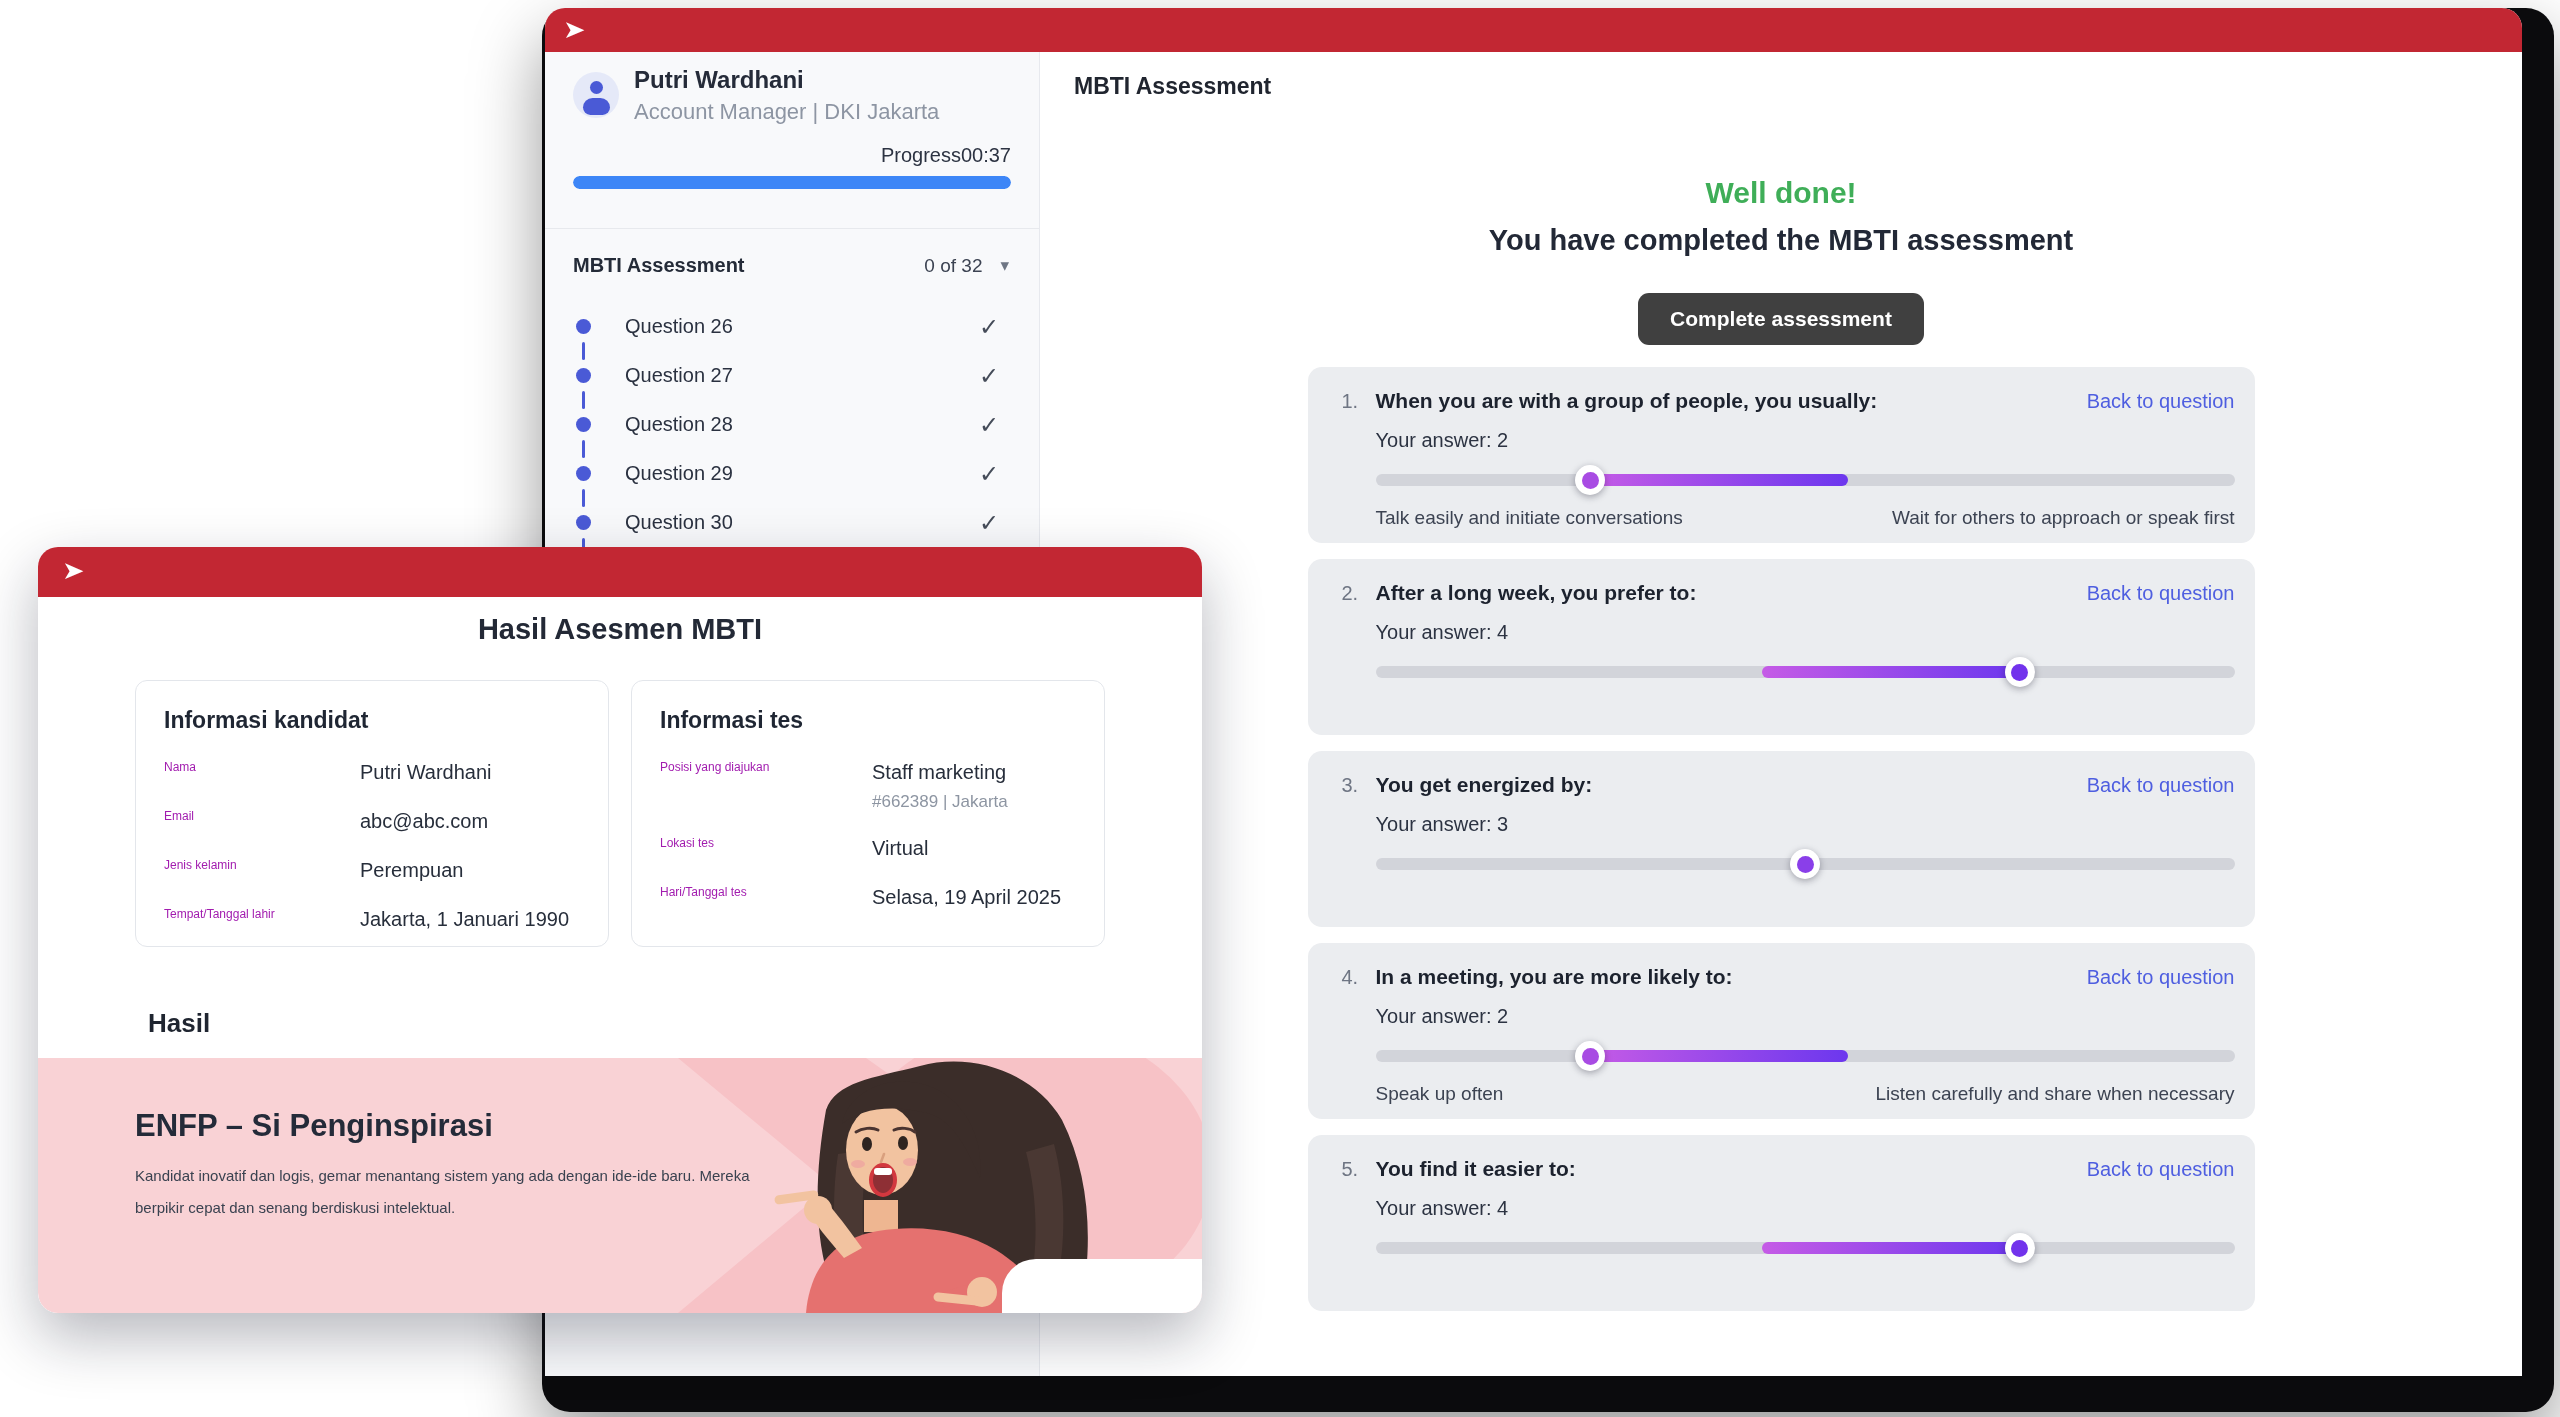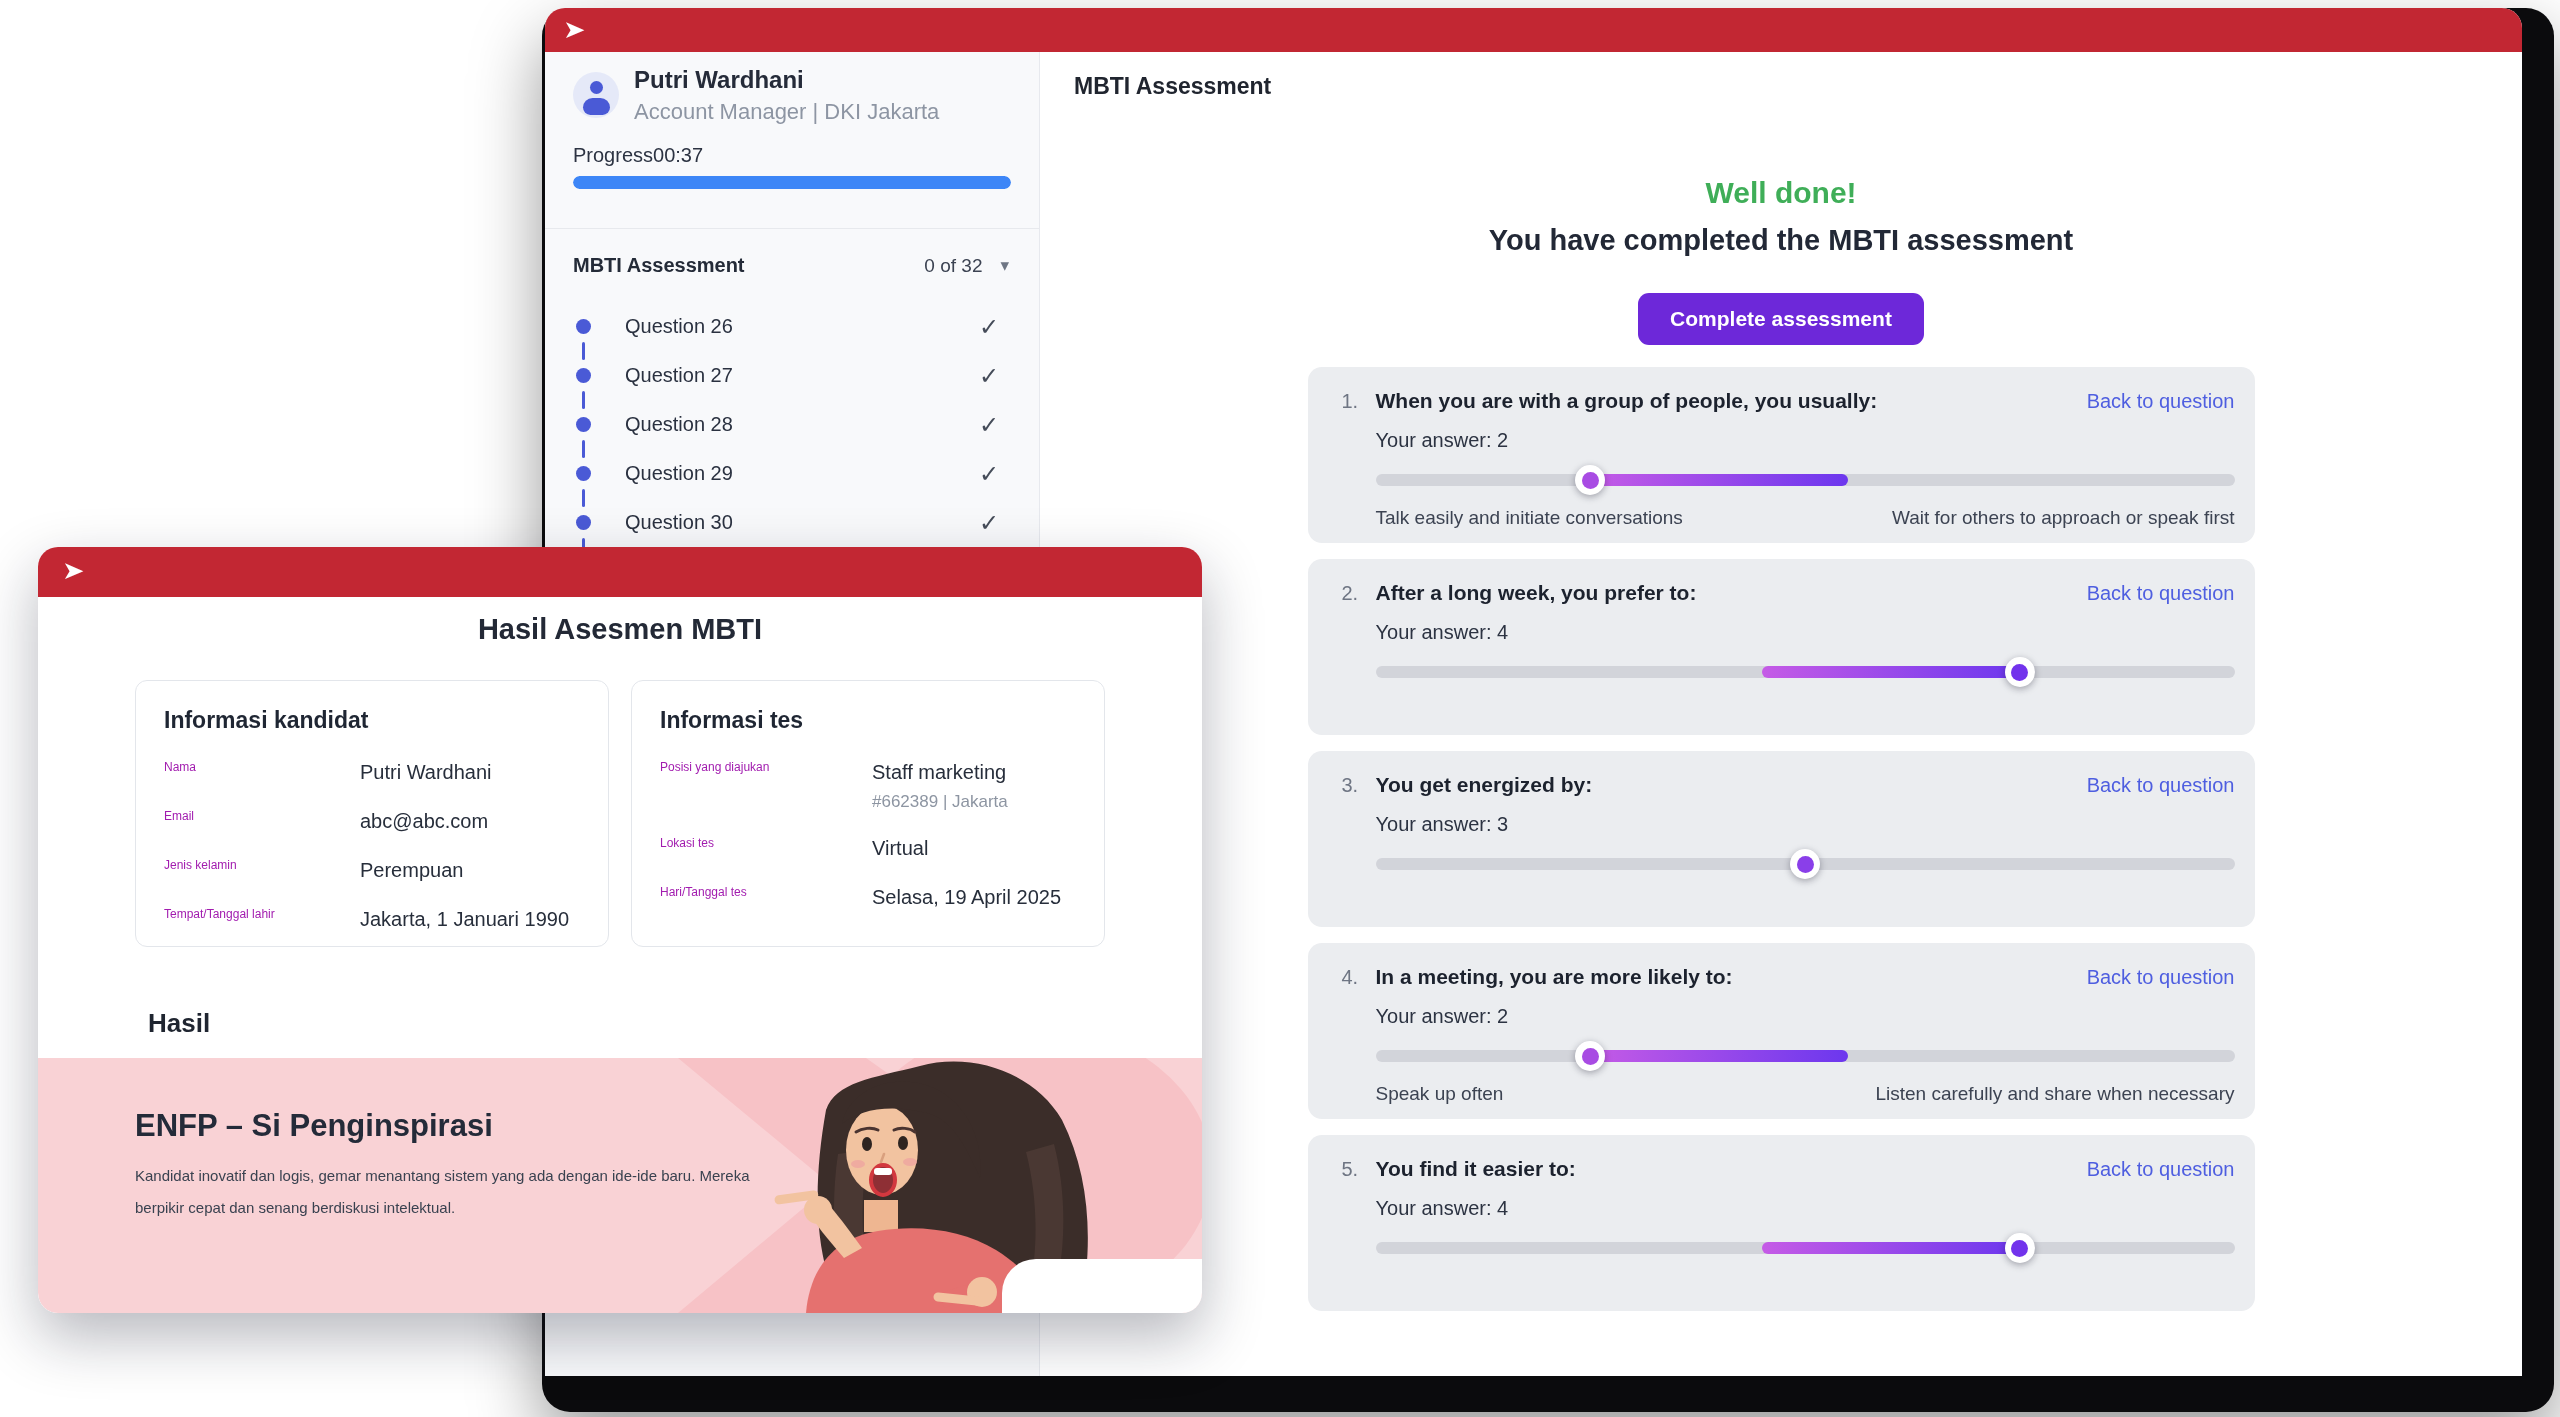--- a/index.html
+++ b/index.html
@@ -19,21 +19,21 @@
 
   .sidebar{position:absolute;left:0;top:44px;width:495px;bottom:0;background:#f8f9fb;
     border-right:1px solid #e7e9ee;box-sizing:border-box;}
   .profile{position:absolute;left:28px;top:14px;right:28px;display:flex;align-items:center;}
   .avatar{width:46px;height:46px;border-radius:50%;background:#e5e9f8;position:relative;overflow:hidden;flex:0 0 auto;}
   .avatar .a-head{position:absolute;top:9px;left:17px;width:13px;height:13px;border-radius:50%;background:#4a5ad6;}
   .avatar .a-body{position:absolute;top:26px;left:10px;width:27px;height:17px;border-radius:13px 13px 10px 10px;background:#4a5ad6;}
   .p-meta{margin-left:15px;}
   .p-name{font-size:24px;font-weight:bold;color:#252b39;line-height:1.15;}
   .p-role{font-size:22px;color:#8d95a3;margin-top:5px;}
-  .prog-row{position:absolute;left:28px;right:28px;top:92px;display:flex;justify-content:flex-start;
+  .prog-row{position:absolute;left:28px;right:28px;top:92px;display:flex;justify-content:flex-end;
     font-size:20px;color:#2c3342;}
   .prog-bar{position:absolute;left:28px;right:28px;top:124px;height:13px;border-radius:7px;background:#dbe6f8;overflow:hidden;}
   .prog-fill{width:100%;height:100%;border-radius:7px;background:#3d86f7;}
   .sb-divider{position:absolute;left:0;right:0;top:176px;height:1px;background:#e7e9ed;}
   .section-row{position:absolute;left:28px;right:30px;top:202px;display:flex;align-items:center;}
   .sec-title{font-size:20px;font-weight:bold;color:#242b38;}
   .sec-count{margin-left:auto;font-size:19px;color:#3c4352;}
   .caret{font-size:17px;color:#6e7684;margin-left:18px;}
   .q-list{position:absolute;left:28px;right:40px;top:250px;}
   .q-row{position:relative;height:49px;display:flex;align-items:center;}
@@ -43,21 +43,21 @@
   .q-label{font-size:20px;color:#2a3140;margin-left:34px;}
   .q-check{margin-left:auto;font-size:24px;color:#454c59;}
 
   .main-header{position:absolute;left:495px;right:0;top:44px;height:68px;background:#ffffff;
     border-bottom:1px solid #e9ebef;display:flex;align-items:center;}
   .main-title{font-size:23px;font-weight:600;color:#20252f;margin-left:34px;}
   .content{position:absolute;left:495px;right:0;top:112px;bottom:0;background:#ffffff;overflow:hidden;}
   .well{margin-top:56px;text-align:center;font-size:30px;font-weight:bold;color:#3fae58;}
   .completed{margin-top:14px;text-align:center;font-size:29px;font-weight:bold;color:#222836;}
   .btn-wrap{text-align:center;margin-top:36px;}
-  .complete-btn{display:inline-block;background:#6d28d9;color:#ffffff;font-size:21px;font-weight:600;
+  .complete-btn{display:inline-block;background:#404040;color:#ffffff;font-size:21px;font-weight:600;
     font-family:inherit;border:none;border-radius:11px;padding:14px 32px;cursor:pointer;}
   .inner{width:947px;margin:0 auto;}
   .answered{margin-top:66px;font-size:22px;color:#2b3240;}
   .cards{margin-top:22px;}
   .ans-card{position:relative;height:176px;background:#ebedf0;border-radius:14px;margin-bottom:16px;}
   .ans-head{position:absolute;left:34px;right:20px;top:22px;display:flex;align-items:baseline;}
   .ans-num{width:34px;font-size:20px;color:#6e7583;flex:0 0 auto;}
   .ans-q{font-size:21px;font-weight:bold;color:#1c222e;}
   .back-link{margin-left:auto;font-size:20px;color:#4e5ee0;text-decoration:none;cursor:pointer;}
   .ans-answer{position:absolute;left:68px;top:62px;font-size:20px;color:#2c3342;}

